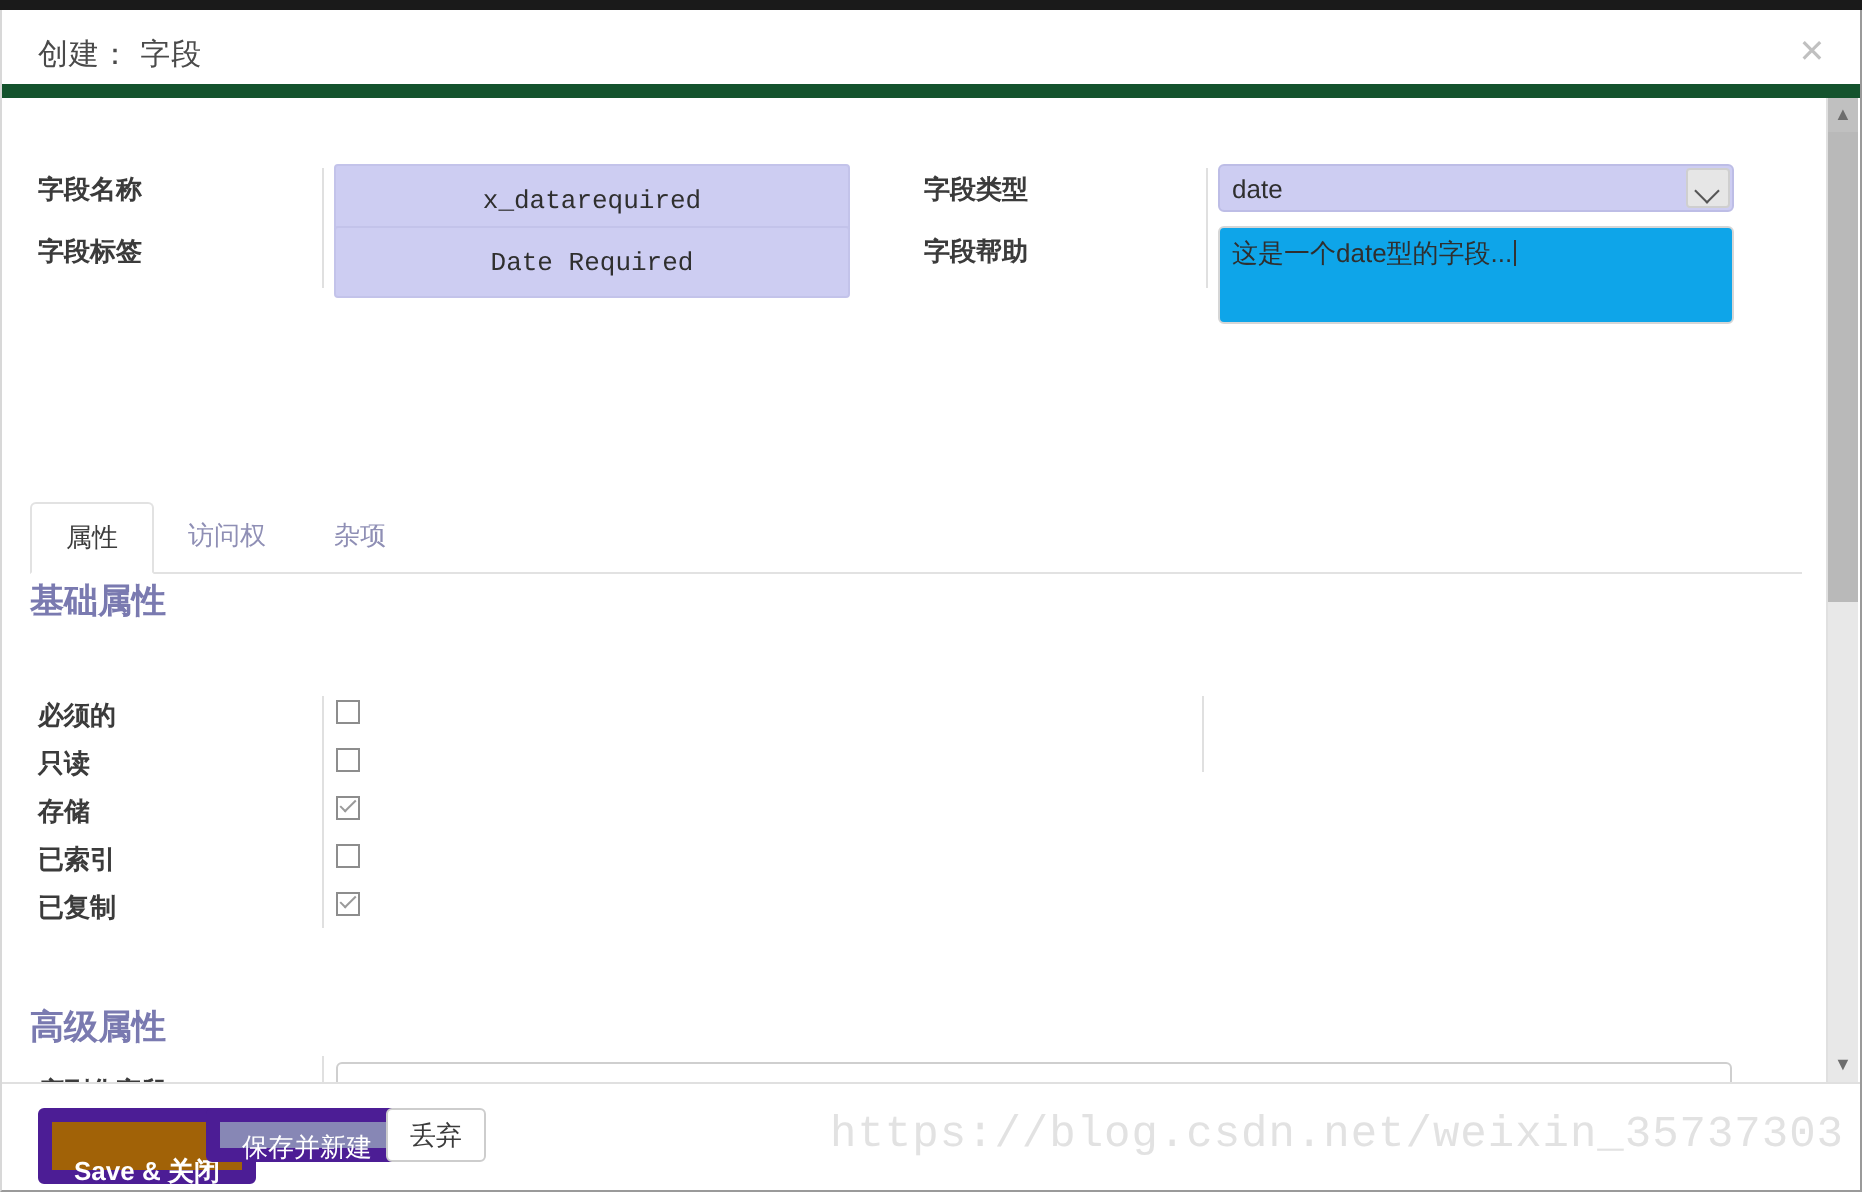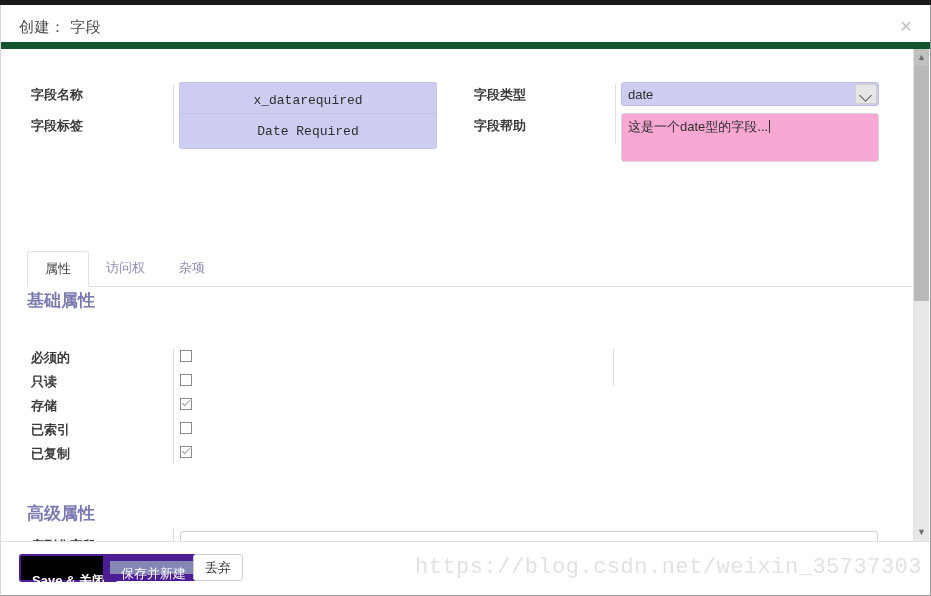--- a/index.html
+++ b/index.html
@@ -74,21 +74,20 @@
     position: relative;
     height: 492px;
     overflow: hidden;
     background: #ffffff;
   }
   .scroll-inner {
     position: relative;
     width: 900px;
     height: 492px;
     overflow: hidden;
-    margin-left: 12px;
   }
 
   
   .scrollbar {
     position: absolute;
     top: 0;
     right: 1px;
     width: 16px;
     height: 492px;
     background: #e8e8e8;
@@ -214,21 +213,21 @@
     width: 8px;
     height: 8px;
     border-left: 1.4px solid #555;
     border-bottom: 1.4px solid #555;
     transform: rotate(-45deg);
   }
 
   .helptext {
     width: 258px;
     height: 49px;
-    background: #f9a8d4;
+    background: #0ea5e9;
     border: 1px solid #d6d6d6;
     border-radius: 3px;
     box-sizing: border-box;
     padding: 4px 6px;
     font-size: 13px;
     color: #2f2f2f;
     font-family: inherit;
     resize: none;
     outline: none;
     line-height: 17px;
@@ -405,22 +404,22 @@
     border-radius: 3px;
     box-sizing: border-box;
     cursor: pointer;
     text-align: center;
     white-space: nowrap;
     font-family: inherit;
   }
   .btn-primary {
     left: 18px;
     padding: 12px 11px;
-    background: #000000;
-    border: 2px solid #4c1d95;
+    background: #a16207;
+    border: 7px solid #4c1d95;
     color: #ffffff;
     font-weight: bold;
   }
   .btn-secondary {
     left: 102px;
     padding: 0 11px;
     background: #8787b5;
     border: 7px solid #4c1d95;
     color: #ffffff;
   }

